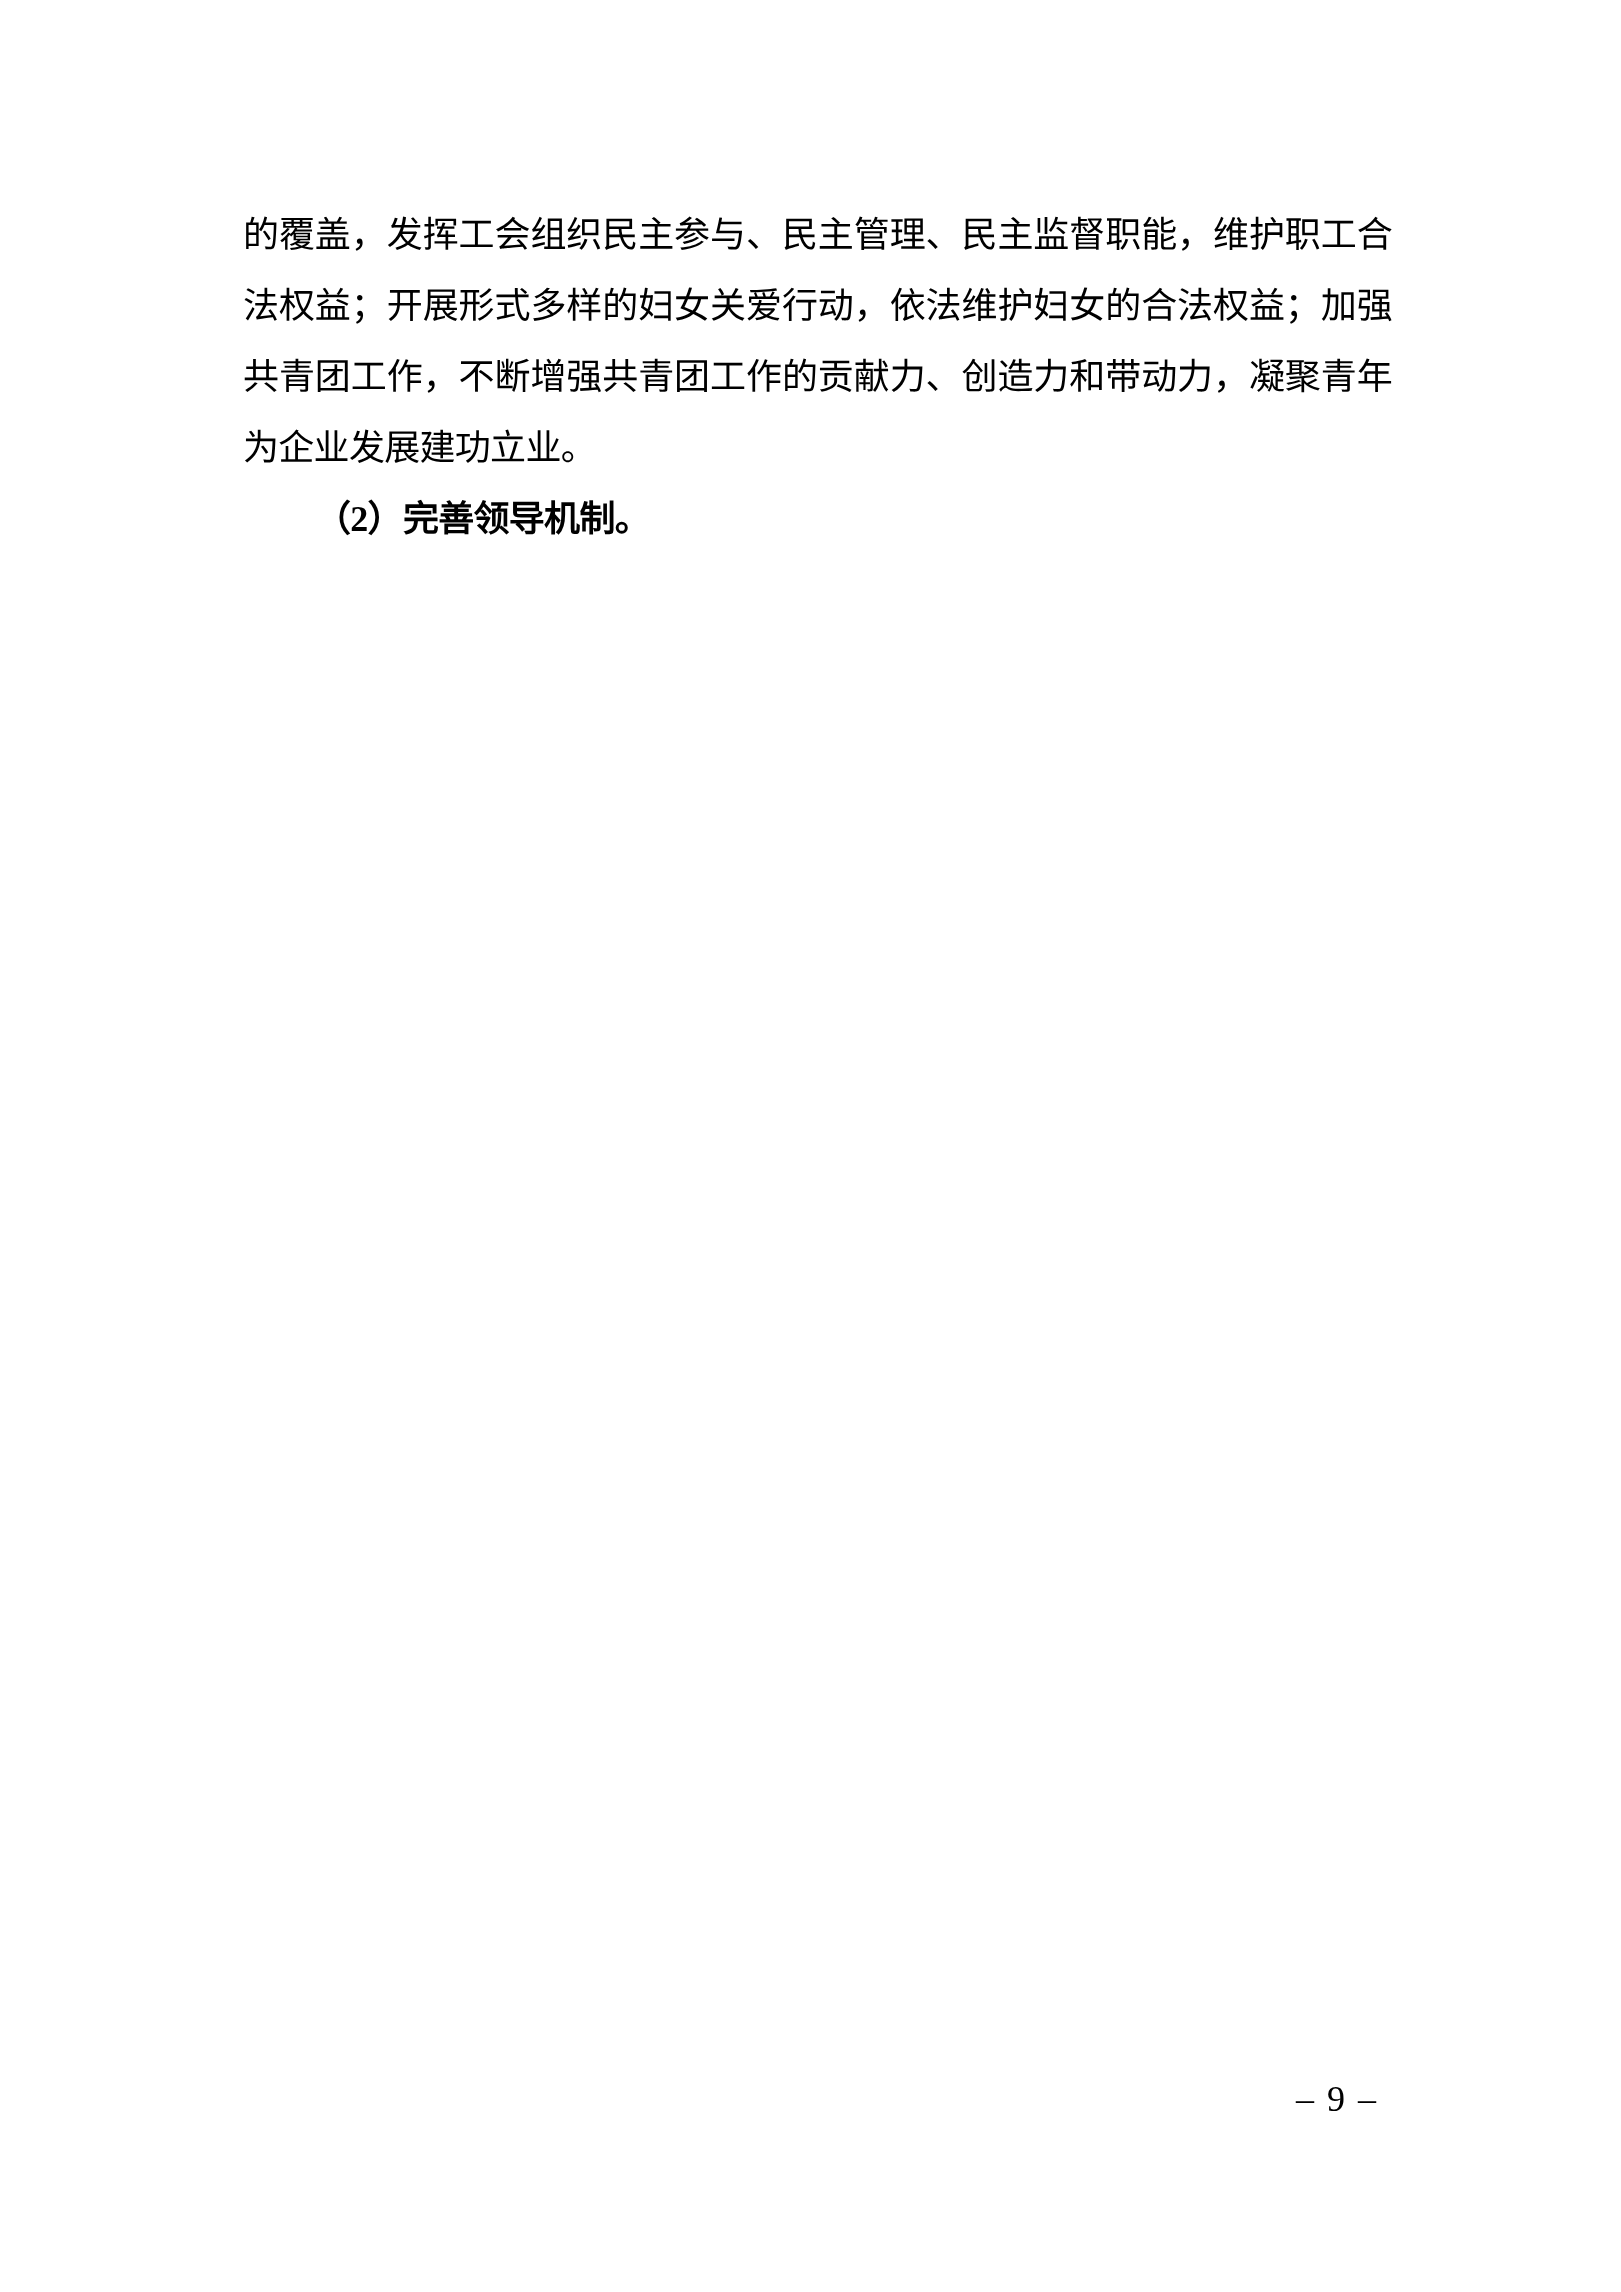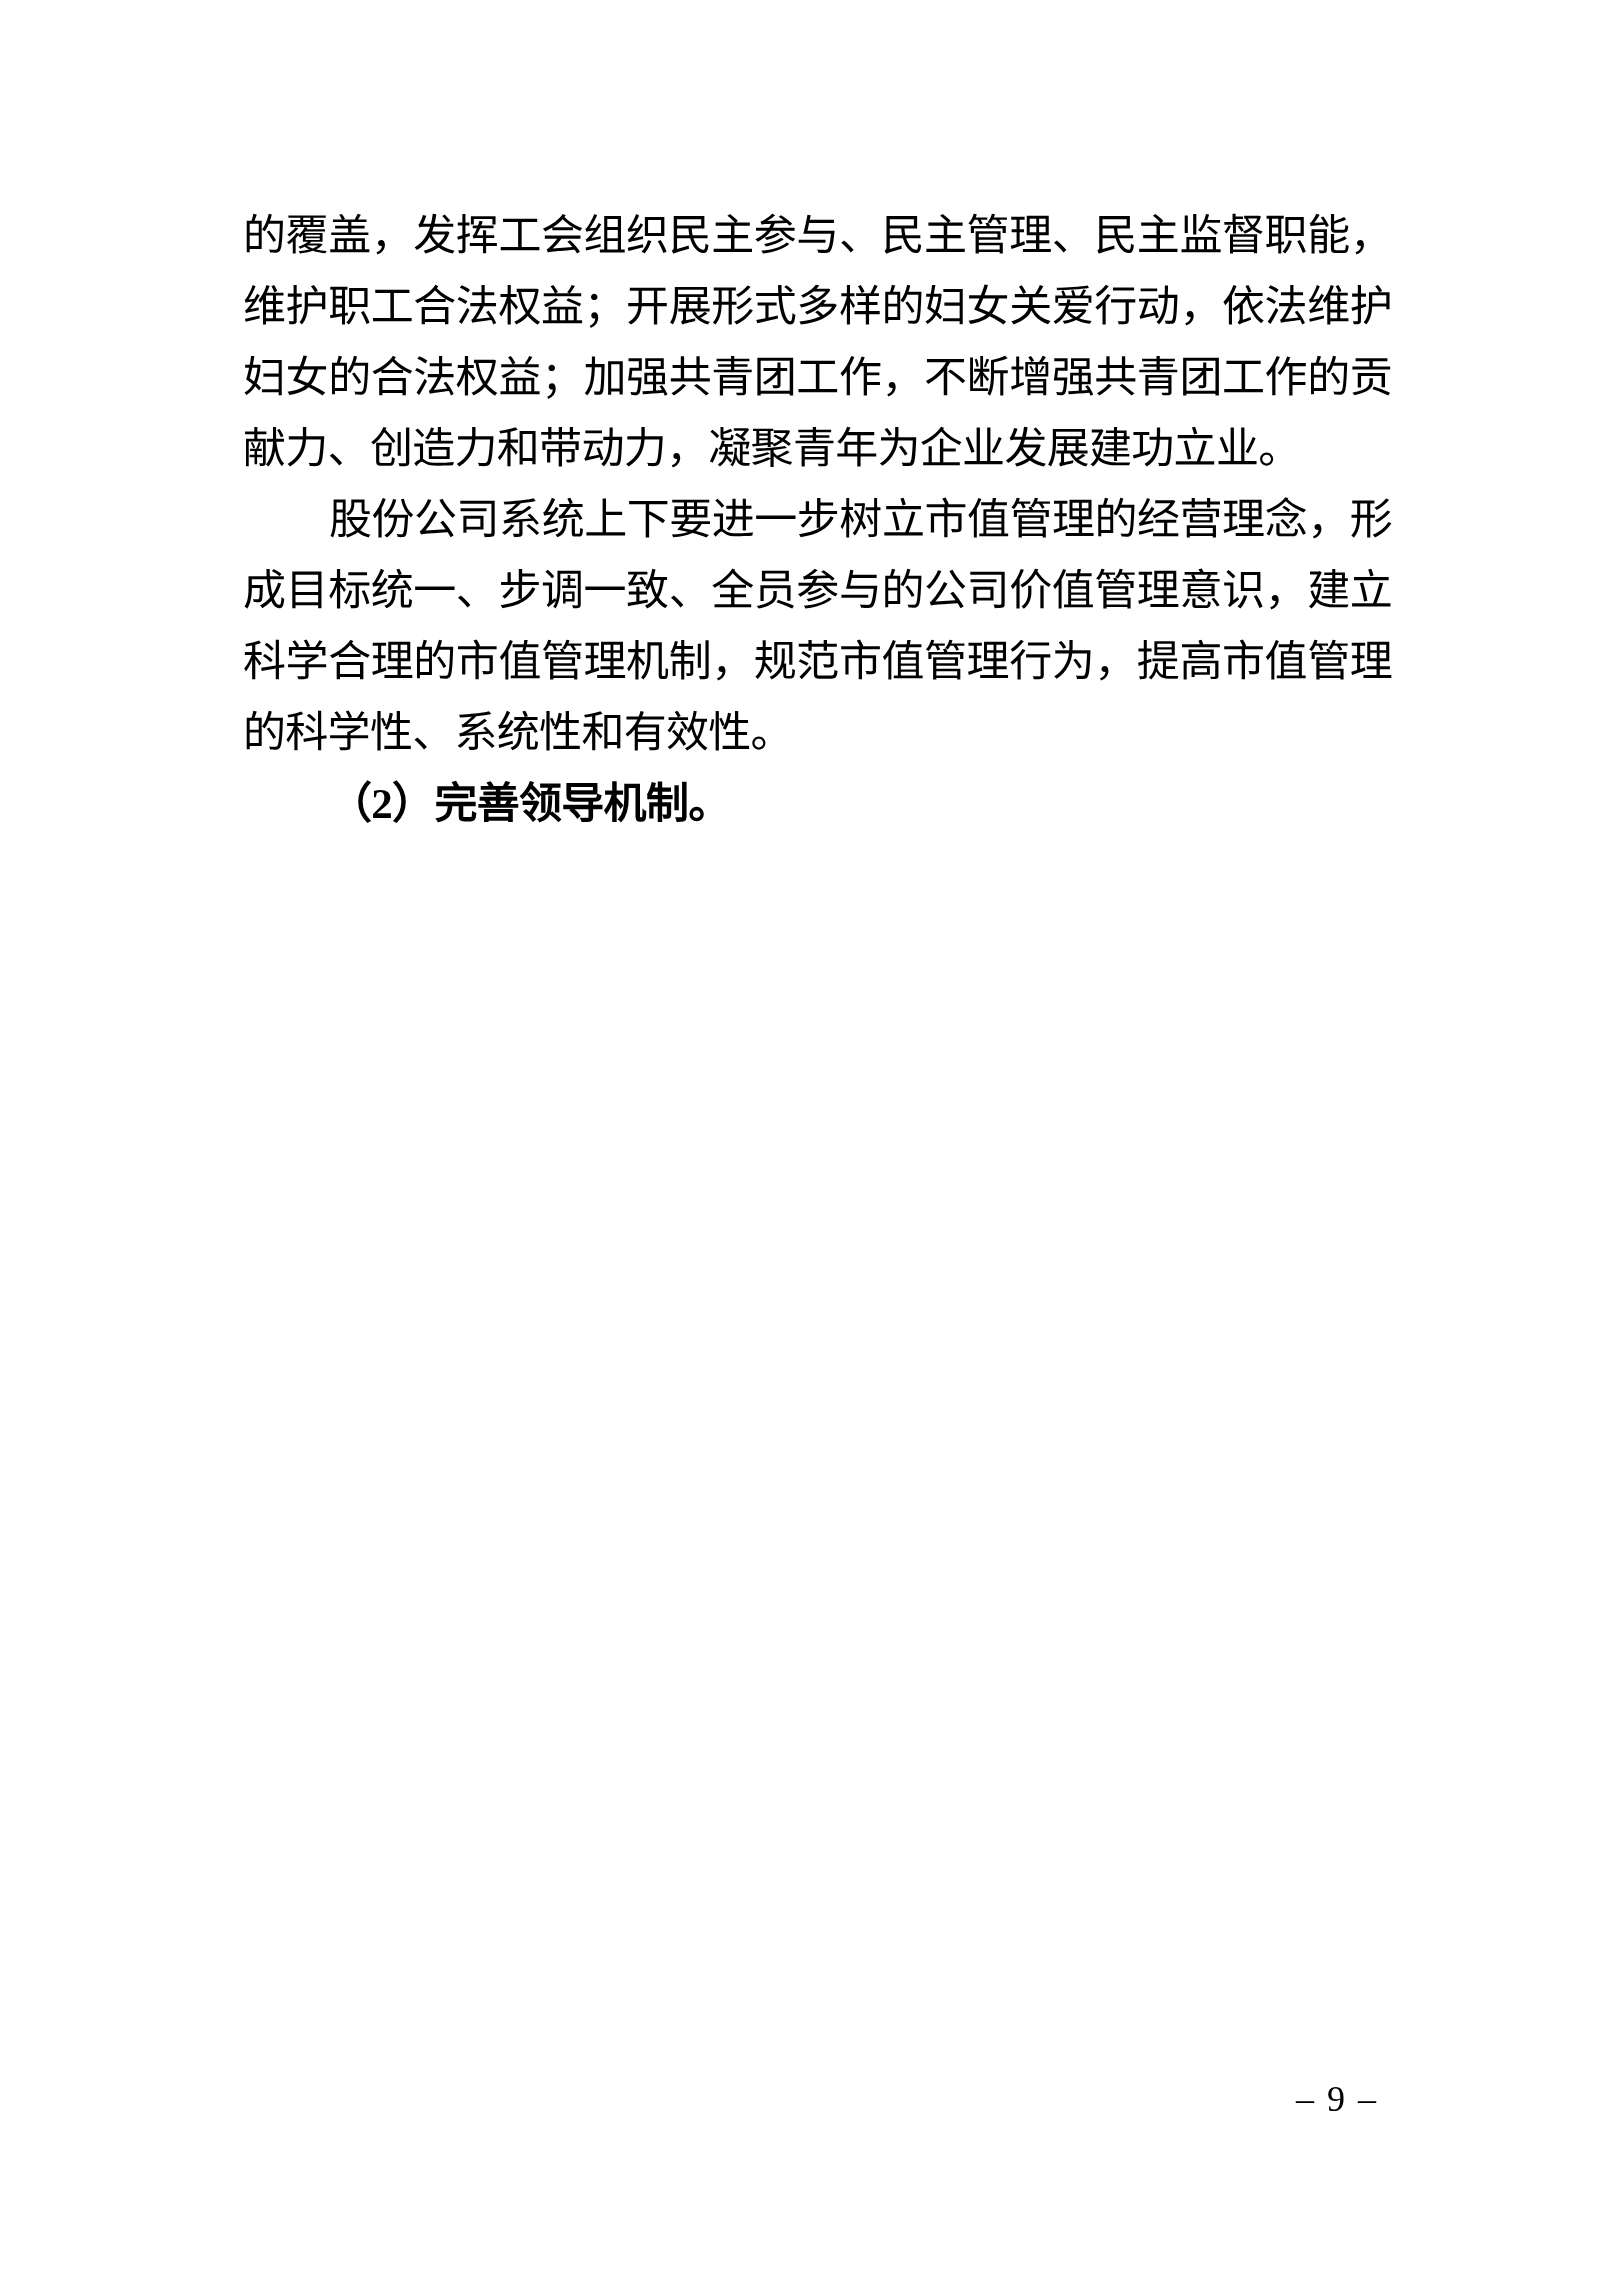--- a/index.html
+++ b/index.html
@@ -14,21 +14,21 @@
     background: #ffffff;
     overflow: hidden;
     color: #000000;
     font-family: "Liberation Serif", "DejaVu Serif", serif;
   }
   .body-text {
     position: absolute;
     left: 243px;
     top: 200px;
     width: 1149px;
-    font-size: 43px;
+    font-size: 36px;
     line-height: 71px;
     letter-spacing: -0.7px;
     text-align: justify;
     text-justify: inter-character;
     word-break: normal;
   }
   .body-text p {
     margin: 0;
     padding: 0;
   }
@@ -51,18 +51,17 @@
     color: #000000;
     font-family: "Liberation Serif", "DejaVu Serif", serif;
   }
 </style>
 </head>
 <body>
 
 <div class="page">
   <main class="body-text">
       <p class=""><span>的覆盖，发挥工会组织民主参与、民主管理、民主监督职能，维护职工合法权益；开展形式多样的妇女关爱行动，依法维护妇女的合法权益；加强共青团工作，不断增强共青团工作的贡献力、创造力和带动力，凝聚青年为企业发展建功立业。</span></p>
-      <p class="indent"><span>股份公司系统上下要进一步树立市值管理的经营理念，形成目标统一、步调一致、全员参与的公司价值管理意识，建立科学合理的市值管理机制，规范市值管理行为，提高市值管理的科学性、系统性和有效性。</span></p>
       <p class="indent heading"><span class="em">（2）完善领导机制。</span></p>
     </main>
   <footer class="page-number">– 9 –</footer>
 </div>
 
 
 </body></html>

